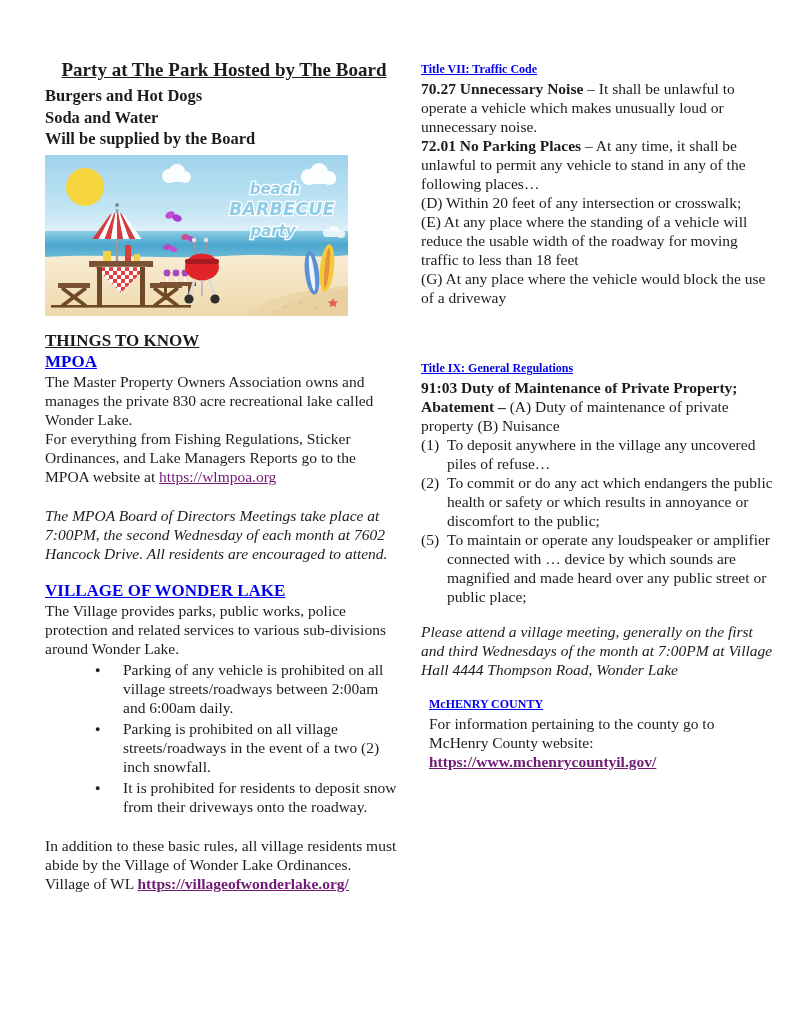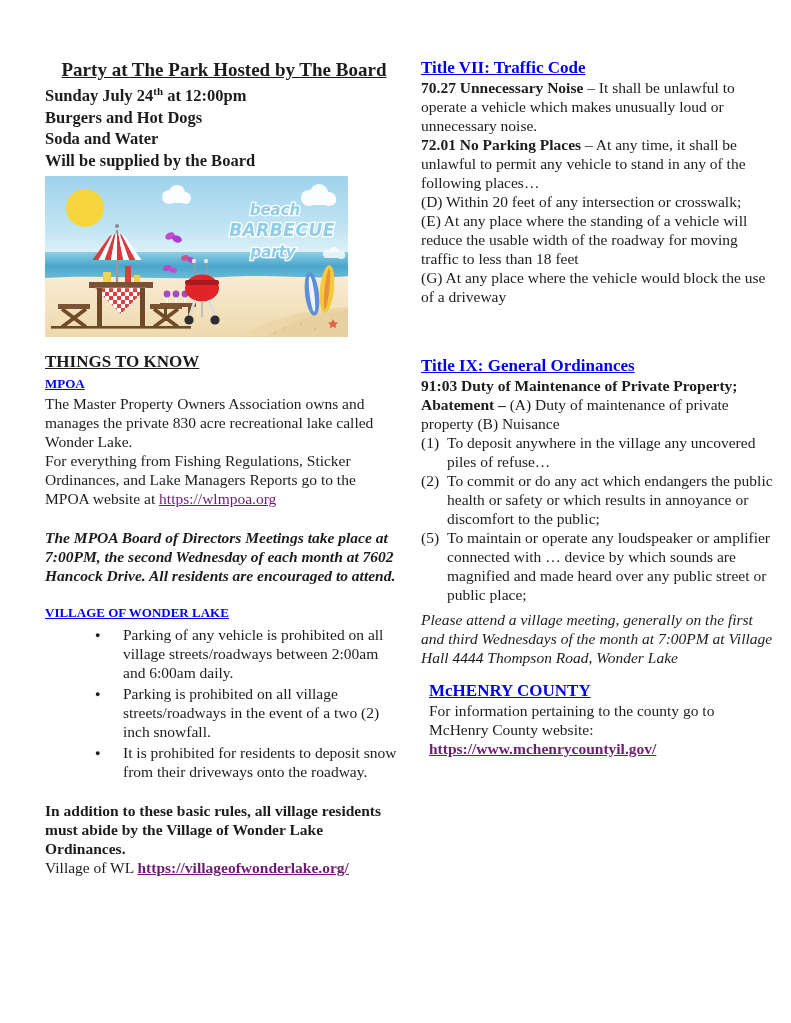--- a/index.html
+++ b/index.html
@@ -25,30 +25,30 @@
 
   .illustration{margin:5px 0 12px 0;width:303px;height:161px;display:block;}
 
   .h-black{
     font-size:17px;font-weight:bold;text-decoration:underline;
     line-height:23px;margin-top:13px;
   }
   .h-link{
     display:inline-block;
     color:#0000EE;font-weight:bold;text-decoration:underline;
-    font-size:13px;line-height:20px;cursor:pointer;
-  }
-  .h-link.big{font-size:17px;}
+    font-size:17px;line-height:20px;cursor:pointer;
+  }
+  .h-link.big{font-size:12px;}
   .link{color:#701a75;text-decoration:underline;cursor:pointer;}
   .link.bold{font-weight:bold;}
 
   .italic{font-style:italic;}
   .bold{font-weight:bold;}
 
-  .mt-blank{margin-top:20px;font-weight:bold;}
+  .mt-blank{margin-top:20px;}
   .mt-small{margin-top:14px;margin-left:8px;}
 
   .bullet{display:flex;margin-left:50px;margin-top:2px;}
   .bullet .dot{flex:none;width:28px;font-size:13px;line-height:19px;}
   .bullet .dot::before{content:"\25CF";font-size:9px;vertical-align:1px;}
   .bullet .btext{flex:1;}
 
   .numbered{display:flex;}
   .numbered .num{flex:none;width:26px;}
   .numbered .ntext{flex:1;}
@@ -58,21 +58,20 @@
 </head>
 <body>
 
 <div class="page">
   <div class="columns">
 
     <div class="col-left">
 
       <div class="doc-title">Party at The Park Hosted by The Board</div>
 
-      <p class="event-line"><span>Sunday July 24</span><sup>th</sup><span> at 12:00pm</span></p>
       <p class="event-line">Burgers and Hot Dogs</p>
       <p class="event-line">Soda and Water</p>
       <p class="event-line">Will be supplied by the Board</p>
 
       
       <svg class="illustration" viewBox="0 0 303 161" role="img">
         <defs>
           <linearGradient id="skyG" x1="0" y1="0" x2="0" y2="1">
             <stop offset="0" stop-color="#9fd3ec"></stop>
             <stop offset="0.7" stop-color="#c4e6f4"></stop>
@@ -225,20 +224,21 @@
 
       <div class="h-black">THINGS TO KNOW</div>
 
       <a class="h-link">MPOA</a>
       <p>The Master Property Owners Association owns and manages the private 830 acre recreational lake called Wonder Lake.</p>
       <p><span>For everything from Fishing Regulations, Sticker Ordinances, and Lake Managers Reports go to the MPOA website at </span><a class="link">https://wlmpoa.org</a></p>
 
       <p class="italic mt-blank">The MPOA Board of Directors Meetings take place at 7:00PM, the second Wednesday of each month at 7602 Hancock Drive. All residents are encouraged to attend.</p>
 
       <a class="h-link mt-blank" style="margin-top:18px;">VILLAGE OF WONDER LAKE</a>
+      <p>The Village provides parks, public works, police protection and related services to various sub-divisions around Wonder Lake.</p>
 
       <div class="bullet">
         <span class="dot"></span>
         <span class="btext">Parking of any vehicle is prohibited on all village streets/roadways between 2:00am and 6:00am daily.</span>
       </div>
       <div class="bullet">
         <span class="dot"></span>
         <span class="btext">Parking is prohibited on all village streets/roadways in the event of a two (2) inch snowfall.</span>
       </div>
       <div class="bullet">
@@ -256,37 +256,37 @@
       <a class="h-link big">Title VII: Traffic Code</a>
 
       <p><span class="bold">70.27 Unnecessary Noise</span><span> – It shall be unlawful to operate a vehicle which makes unusually loud or unnecessary noise.</span></p>
       <p><span class="bold">72.01 No Parking Places</span><span> – At any time, it shall be unlawful to permit any vehicle to stand in any of the following places…</span></p>
 
       <p>(D) Within 20 feet of any intersection or crosswalk;</p>
       <p>(E) At any place where the standing of a vehicle will reduce the usable width of the roadway for moving traffic to less than 18 feet</p>
       <p>(G) At any place where the vehicle would block the use of a driveway</p>
 
       <div class="regs-section">
-        <a class="h-link big">Title IX: General Ordinances</a>
+        <a class="h-link big">Title IX: General Regulations</a>
         <p><span class="bold">91:03 Duty of Maintenance of Private Property; Abatement –</span><span> (A) Duty of maintenance of private property (B) Nuisance</span></p>
 
         <div class="numbered">
           <span class="num">(1)</span>
           <span class="ntext">To deposit anywhere in the village any uncovered piles of refuse…</span>
         </div>
         <div class="numbered">
           <span class="num">(2)</span>
           <span class="ntext">To commit or do any act which endangers the public health or safety or which results in annoyance or discomfort to the public;</span>
         </div>
         <div class="numbered">
           <span class="num">(5)</span>
           <span class="ntext">To maintain or operate any loudspeaker or amplifier connected with … device by which sounds are magnified and made heard over any public street or public place;</span>
         </div>
 
-        <p class="italic" style="margin-top:6px;">Please attend a village meeting, generally on the first and third Wednesdays of the month at 7:00PM at Village Hall 4444 Thompson Road, Wonder Lake</p>
+        <p class="italic" style="margin-top:16px;">Please attend a village meeting, generally on the first and third Wednesdays of the month at 7:00PM at Village Hall 4444 Thompson Road, Wonder Lake</p>
       </div>
 
       <div class="mt-small">
         <a class="h-link big">McHENRY COUNTY</a>
         <p>For information pertaining to the county go to McHenry County website:</p>
         <p><a class="link bold">https://www.mchenrycountyil.gov/</a></p>
       </div>
 
     </div>
   </div>

